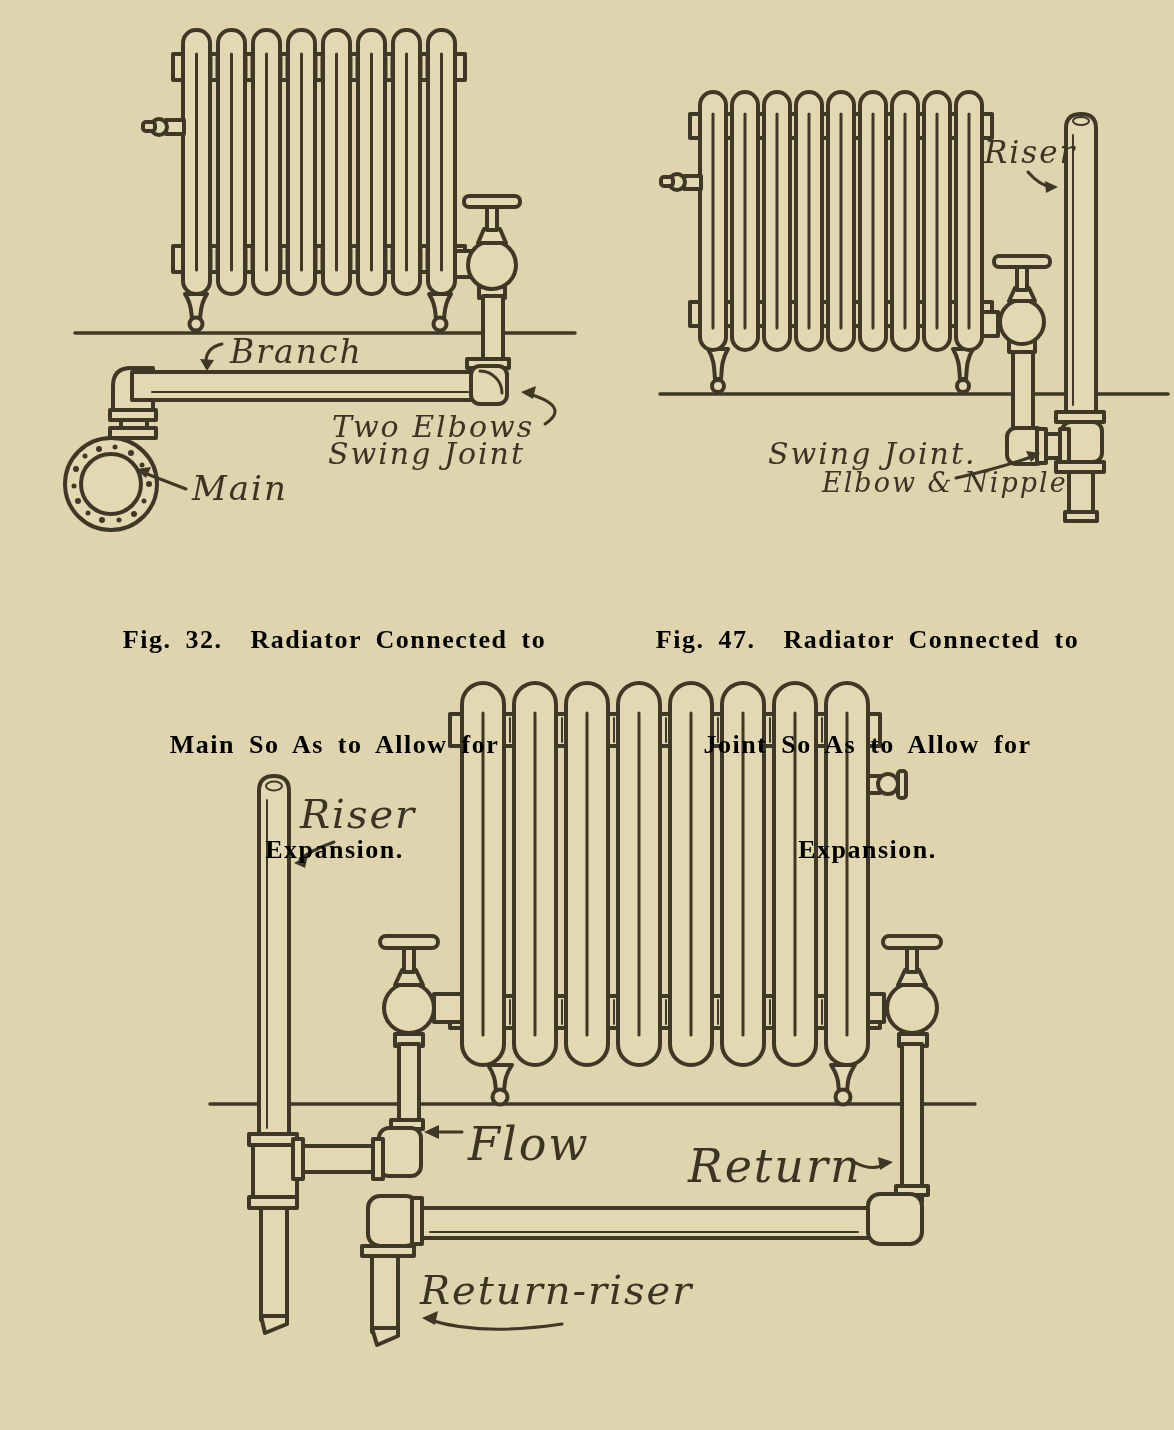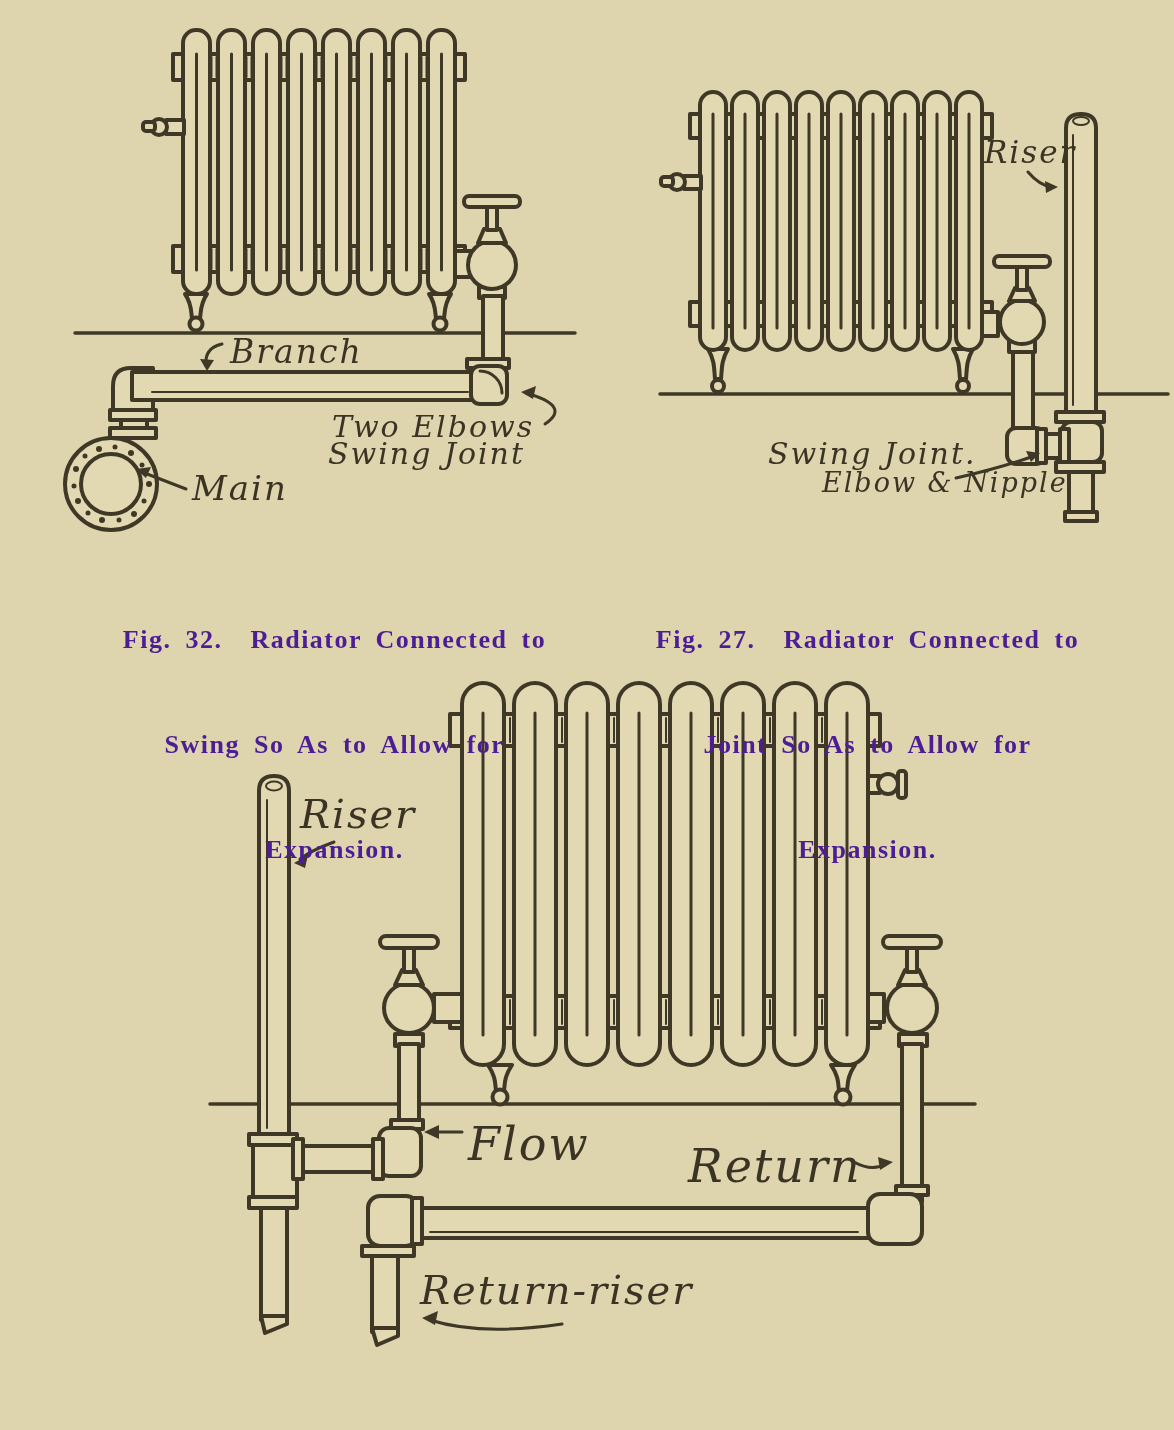--- a/index.html
+++ b/index.html
@@ -13,21 +13,21 @@
   svg{position:absolute;left:0;top:0;}
   
   .pp{fill:#e2d9b3;stroke:#3f3826;stroke-width:4;stroke-linejoin:round;}
   .ln{stroke:#3f3826;stroke-width:3.5;fill:none;stroke-linecap:round;}
   .mid{stroke:#3f3826;stroke-width:3;fill:none;stroke-linecap:round;}
   .thin{stroke:#3f3826;stroke-width:2;fill:none;stroke-linecap:round;}
   .ink{fill:#3f3826;stroke:none;}
   .hand{font-family:"DejaVu Serif", serif;font-style:italic;fill:#3b3424;letter-spacing:2px;}
   
   .caption{
-    position:absolute;text-align:center;color:#4c1d95;
+    position:absolute;text-align:center;color:#000000;
     font-weight:700;font-size:26px;line-height:35px;
     letter-spacing:1.5px;word-spacing:6px;white-space:pre-wrap;
   }
   .caption--single{font-size:27px;}
 </style>
 </head>
 <body>
 
 <div id="page">
 
@@ -355,26 +355,26 @@
       <polygon class="ink" points="893,1162 878,1157 880,1170"></polygon>
       <text class="hand" x="420" y="1304" font-size="40">Return-riser</text>
       <path class="mid" d="M562,1324 Q480,1336 430,1320"></path>
       <polygon class="ink" points="422,1318 438,1311 435,1325"></polygon>
     </g>
   </g>
 </svg>
 
 <div class="caption" style="left:62px;top:552px;width:545px;">
   <div>Fig. 32.  Radiator Connected to</div>
-  <div>Swing So As to Allow for</div>
+  <div>Main So As to Allow for</div>
   <div>Expansion.</div>
 </div>
 
 <div class="caption" style="left:595px;top:552px;width:545px;">
-  <div>Fig. 27.  Radiator Connected to</div>
+  <div>Fig. 47.  Radiator Connected to</div>
   <div>Joint So As to Allow for</div>
   <div>Expansion.</div>
 </div>
 
 <div class="caption caption--single" style="left:80px;top:1370px;width:1060px;">
   
 </div>
 
 </div>
 

